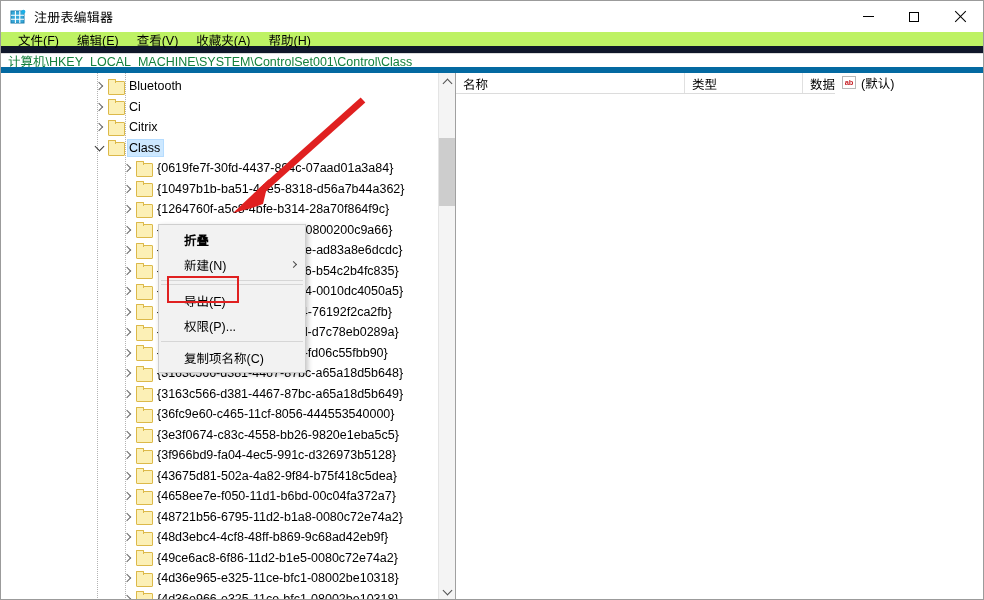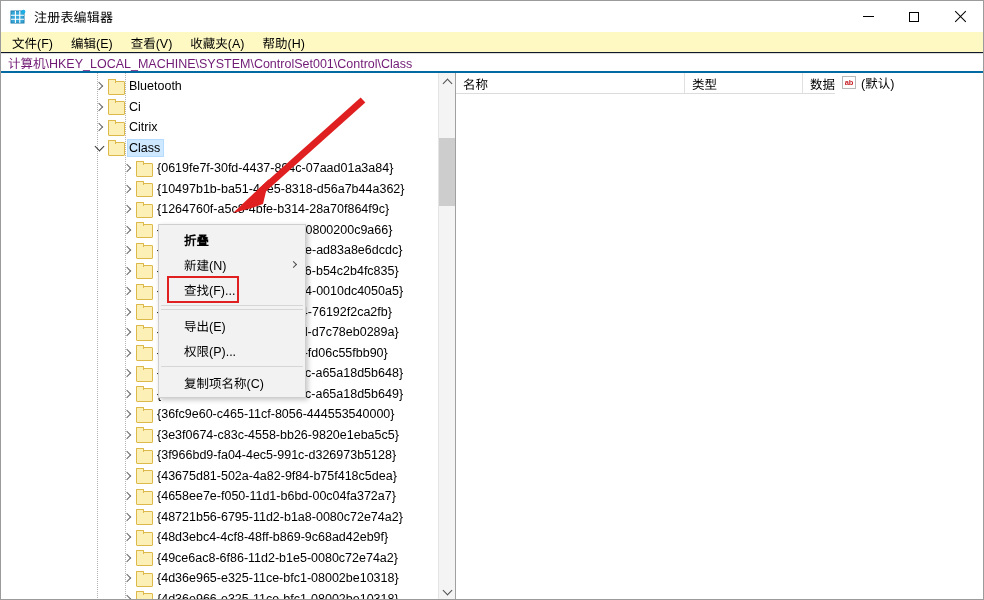--- a/index.html
+++ b/index.html
@@ -60,40 +60,40 @@
     content: ""; position: absolute; left: -1px; top: 5px;
     width: 15px; height: 1px; background: #000;
   }
   .glyph-close::before { transform: rotate(45deg); }
   .glyph-close::after  { transform: rotate(-45deg); }
 
   
   .menubar {
     height: 21px; flex: 0 0 21px;
     display: flex; align-items: center;
-    padding-left: 11px;
-    background: #fef9c3;
-    border-bottom: 1px solid #0f172a;
+    padding-left: 17px;
+    background: #bef264;
+    border-bottom: 7px solid #0f172a;
   }
   .menu-item {
     font-size: 12.5px; color: #000;
     padding: 2px 9px 2px 0;
     margin-right: 9px;
     white-space: nowrap; cursor: default;
   }
 
   
   .addressbar {
     height: 20px; flex: 0 0 20px;
     border-top: 1px solid #dcdcdc;
-    border-bottom: 2px solid #0369a1;
+    border-bottom: 6px solid #0369a1;
     background: #ffffff;
     display: flex; align-items: center;
     padding-left: 7px;
-    font-size: 12.5px; color: #701a75;
+    font-size: 12.5px; color: #15803d;
     white-space: nowrap; overflow: hidden;
   }
 
   
   .content {
     flex: 1 1 auto;
     display: flex;
     position: relative;
     background: #701a75;
     min-height: 0;
@@ -589,23 +589,20 @@
     </div>
 
     <div class="ctxmenu" id="ctxmenu">
         <div class="ctx-item bold">
           <span>折叠</span>
         </div>
         <div class="ctx-item">
           <span>新建(N)</span>
           <span class="submenu-arrow"></span>
         </div>
-        <div class="ctx-item">
-          <span>查找(F)...</span>
-        </div>
         <div class="ctx-sep"></div>
         <div class="ctx-sep"></div>
         <div class="ctx-item">
           <span>导出(E)</span>
         </div>
         <div class="ctx-item">
           <span>权限(P)...</span>
         </div>
         <div class="ctx-sep"></div>
         <div class="ctx-item">

